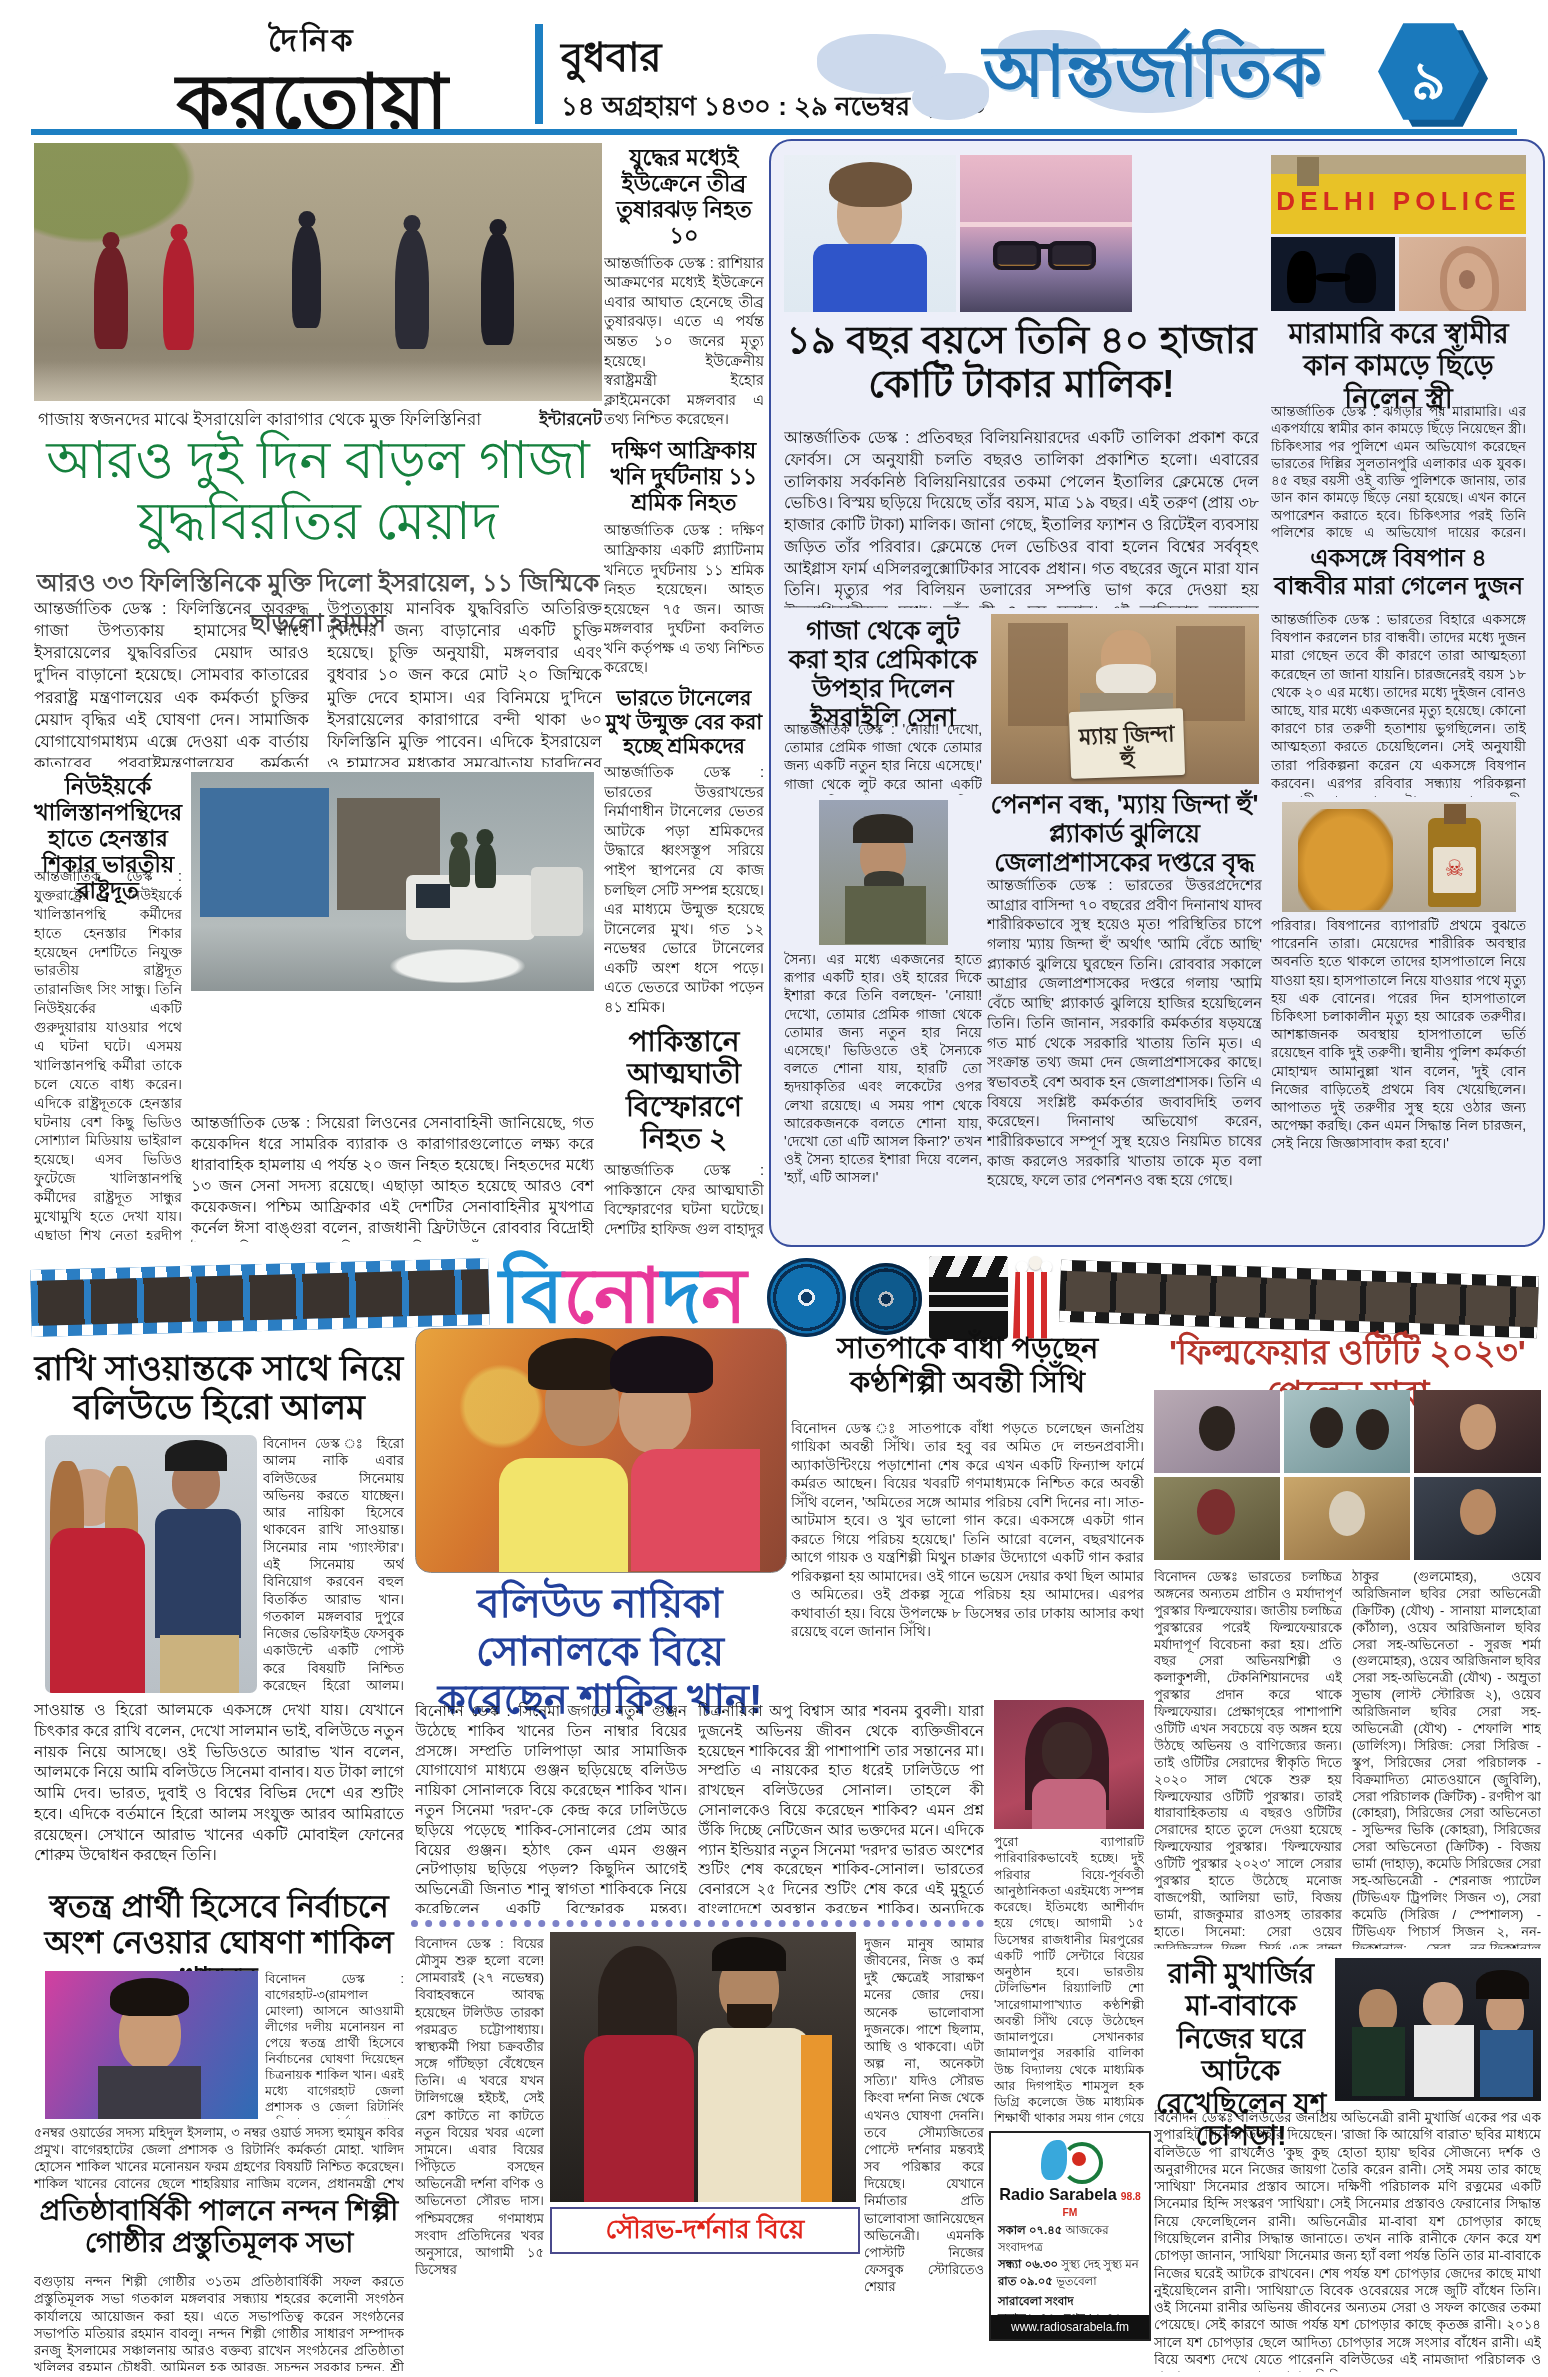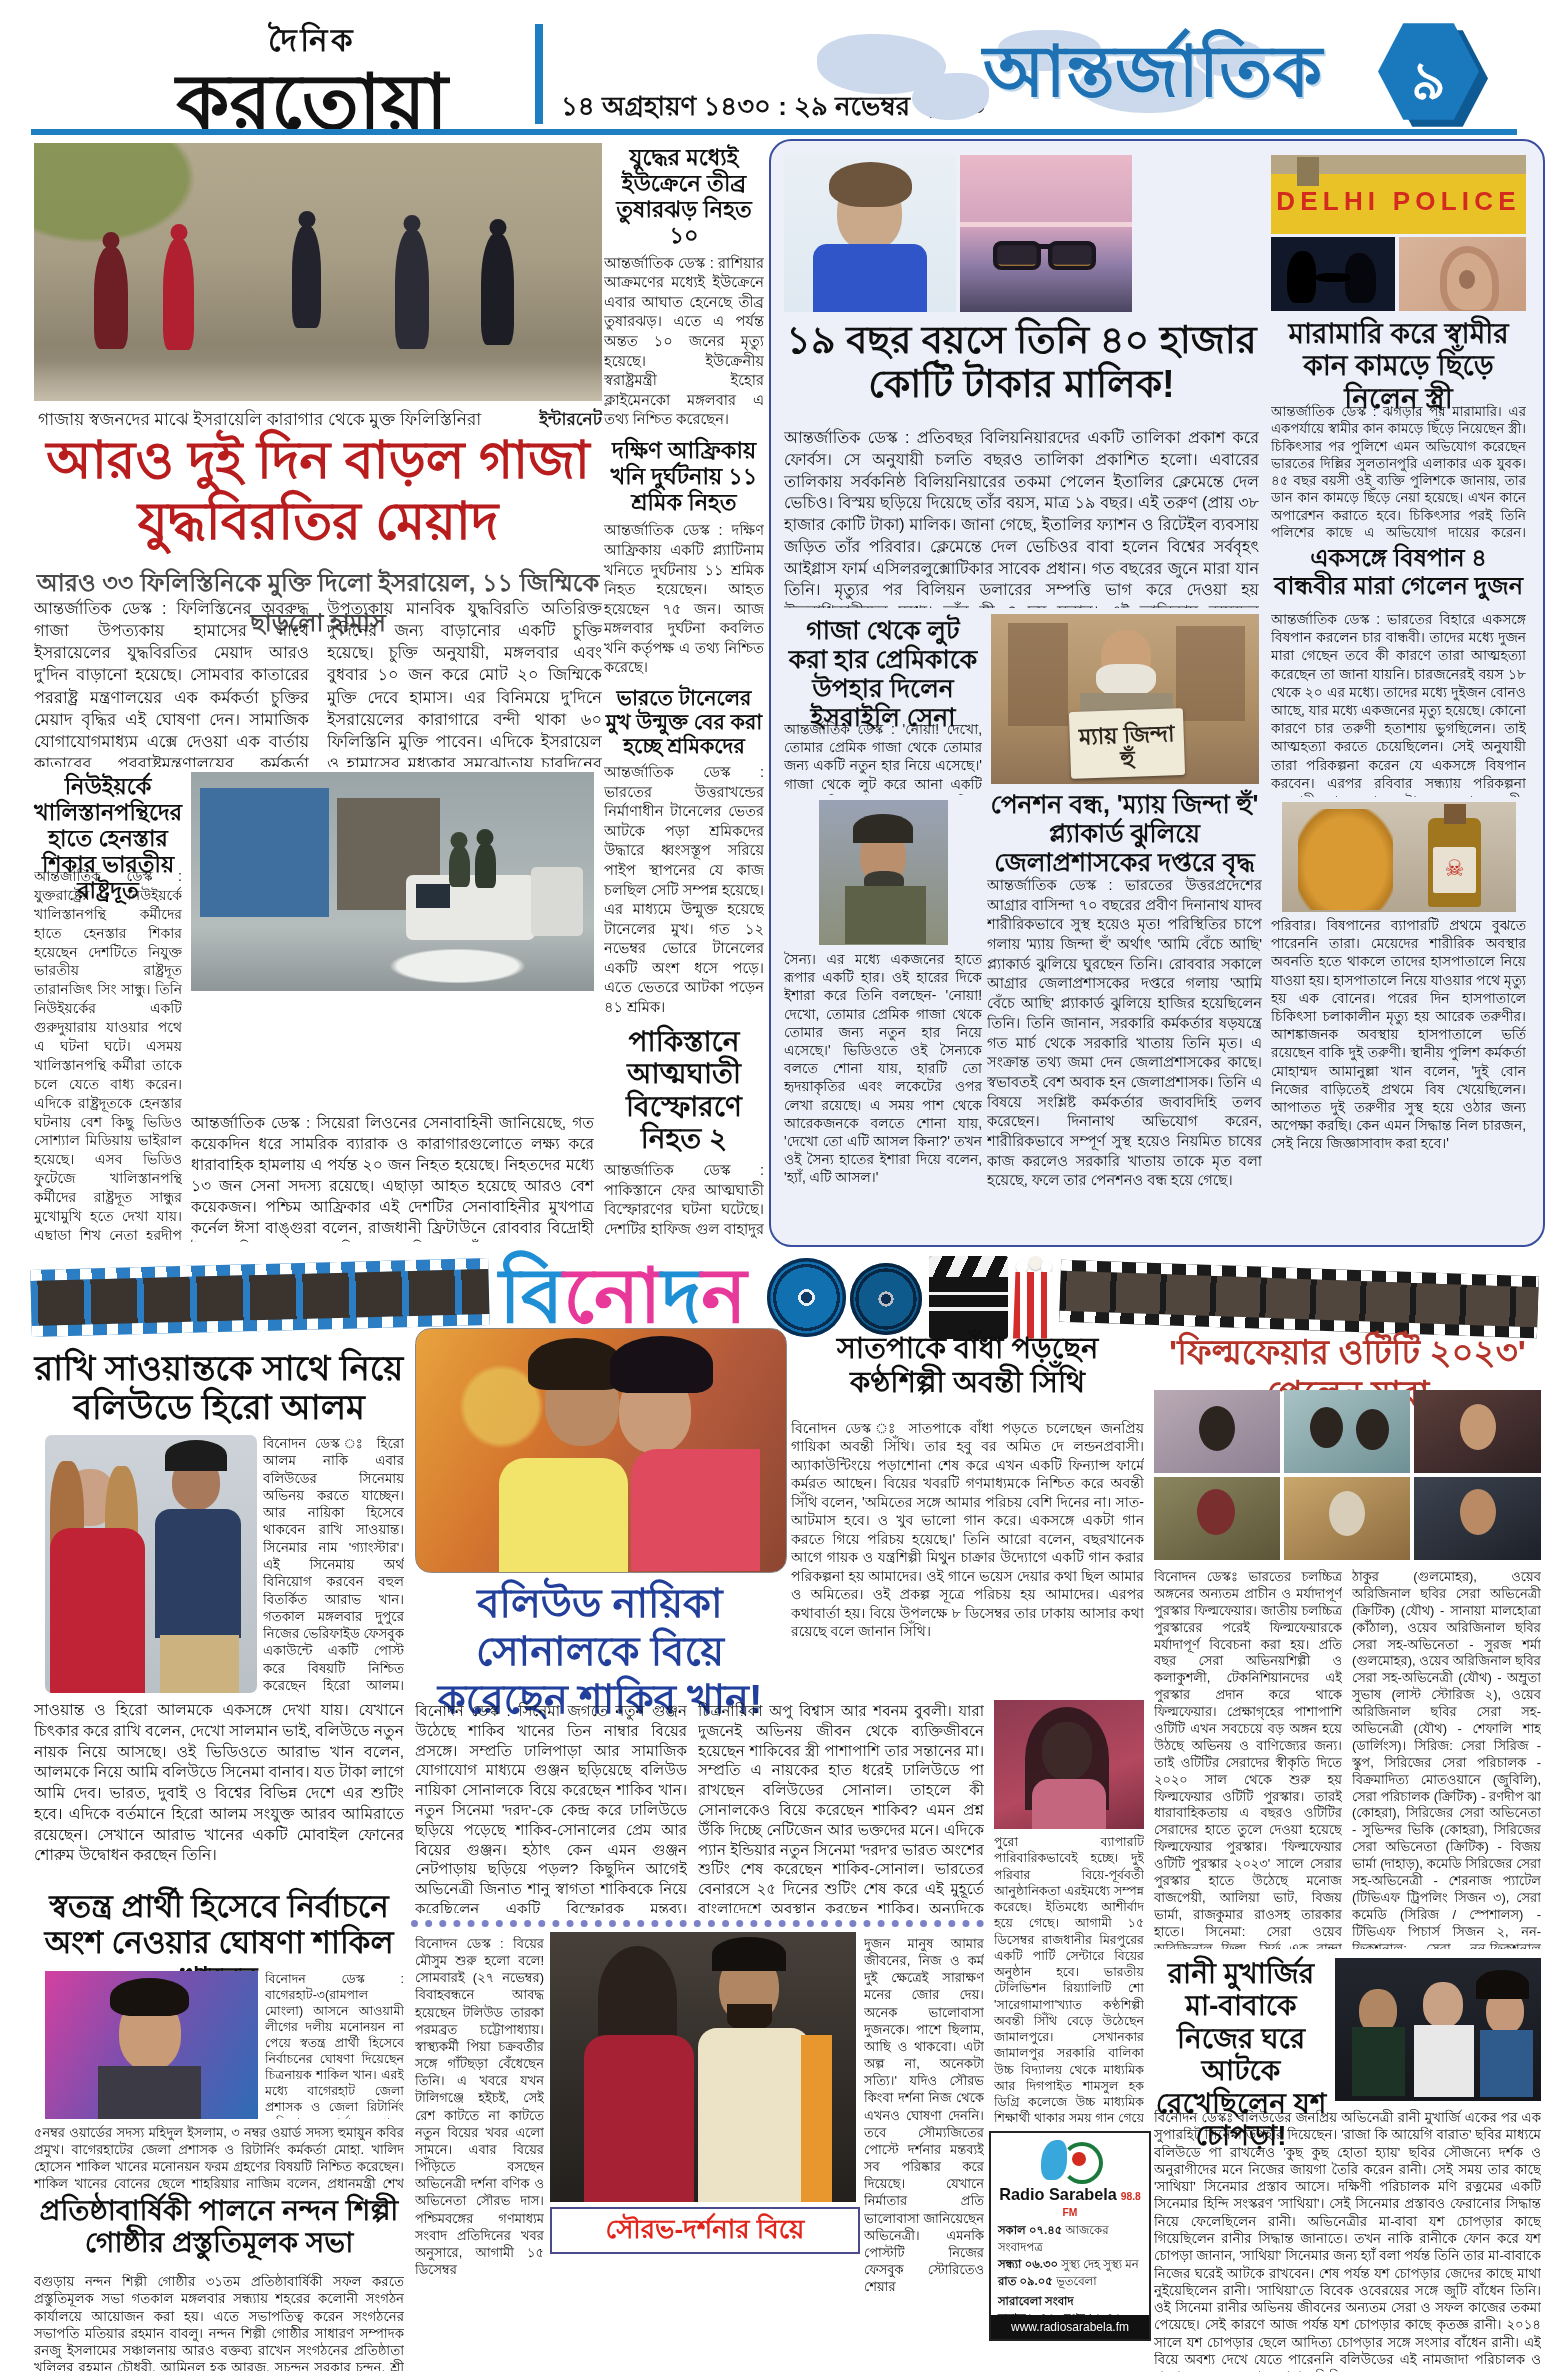--- a/index.html
+++ b/index.html
@@ -7,21 +7,21 @@
         font-family:"Liberation Sans","DejaVu Sans",sans-serif;color:#121212;overflow:hidden;}
   .abs{position:absolute;}
   .jt{text-align:justify;overflow:hidden;word-break:break-word;}
   .ctr{text-align:center;}
   .bold{font-weight:bold;}
   .ph{position:absolute;overflow:hidden;background:#b9b2a6;}
   .fig{position:absolute;background:#23232d;border-radius:45% 45% 18% 18%;}
   .fig:before{content:"";position:absolute;left:50%;top:-13.8px;transform:translateX(-50%);
               width:17px;height:17px;border-radius:50%;background:inherit;}
   .capline{font-size:17px;color:#222;}
-  .hd-red{color:#b91c1c;font-weight:bold;line-height:1.18;}
+  .hd-red{color:#15803d;font-weight:normal;line-height:1.18;}
   .hd-blk{color:#101010;font-weight:bold;line-height:1.16;}
   .hd-blue{color:#22409b;font-weight:bold;line-height:1.2;}
   .hd-dred{color:#b5342a;font-weight:bold;line-height:1.2;}
   .sub{color:#4a4a4a;font-weight:bold;}
   .bigbox{position:absolute;border:2.6px solid #3a4f9e;border-radius:22.4px;background:#edeff9;}
   .dotted{border-top:7.7px dotted #7d82c8;height:0;}
   .strip{position:absolute;overflow:hidden;}
   .holes{height:11.2px;background:repeating-linear-gradient(90deg,#ffffff 0 11.2px,transparent 11.2px 25px);}
   .mid{height:calc(100% - 22.4px);}
   .strip-blue{background:#2b7ec3;}
@@ -39,20 +39,21 @@
 </head>
 <body>
 
 <div id="page">
 
   <div class="abs" style="left:95px;top:15.5px;width:434px;height:112px;text-align:center;">
     <div style="font-size:31px;font-weight:bold;letter-spacing:3.4px;">দৈনিক</div>
     <div style="font-size:76px;font-weight:bold;line-height:1;margin-top:-3.4px;">করতোয়া</div>
   </div>
   <div class="abs" style="left:535px;top:24px;width:7.7px;height:100px;background:#1d7fc2;"></div>
+  <div class="abs" style="left:561px;top:26px;width:258px;font-size:40px;font-weight:bold;">বুধবার</div>
   <div class="abs" style="left:561px;top:86px;width:447px;font-size:26px;font-weight:bold;">১৪ অগ্রহায়ণ ১৪৩০ : ২৯ নভেম্বর ২০২৩</div>
 
   <div>
     <div class="blob" style="left:817px;top:34px;width:129px;height:60px;border-radius:45% 60% 50% 55%;"></div>
     <div class="blob" style="left:912px;top:73px;width:77px;height:47px;border-radius:60% 40% 55% 50%;"></div>
     <div class="blob" style="left:998px;top:30px;width:103px;height:41px;border-radius:50% 55% 60% 45%;"></div>
     <div class="blob" style="left:1079px;top:60px;width:129px;height:53px;border-radius:55% 45% 50% 60%;"></div>
     <div class="blob" style="left:1196px;top:39px;width:69px;height:38px;border-radius:50%;"></div>
   </div>
 

